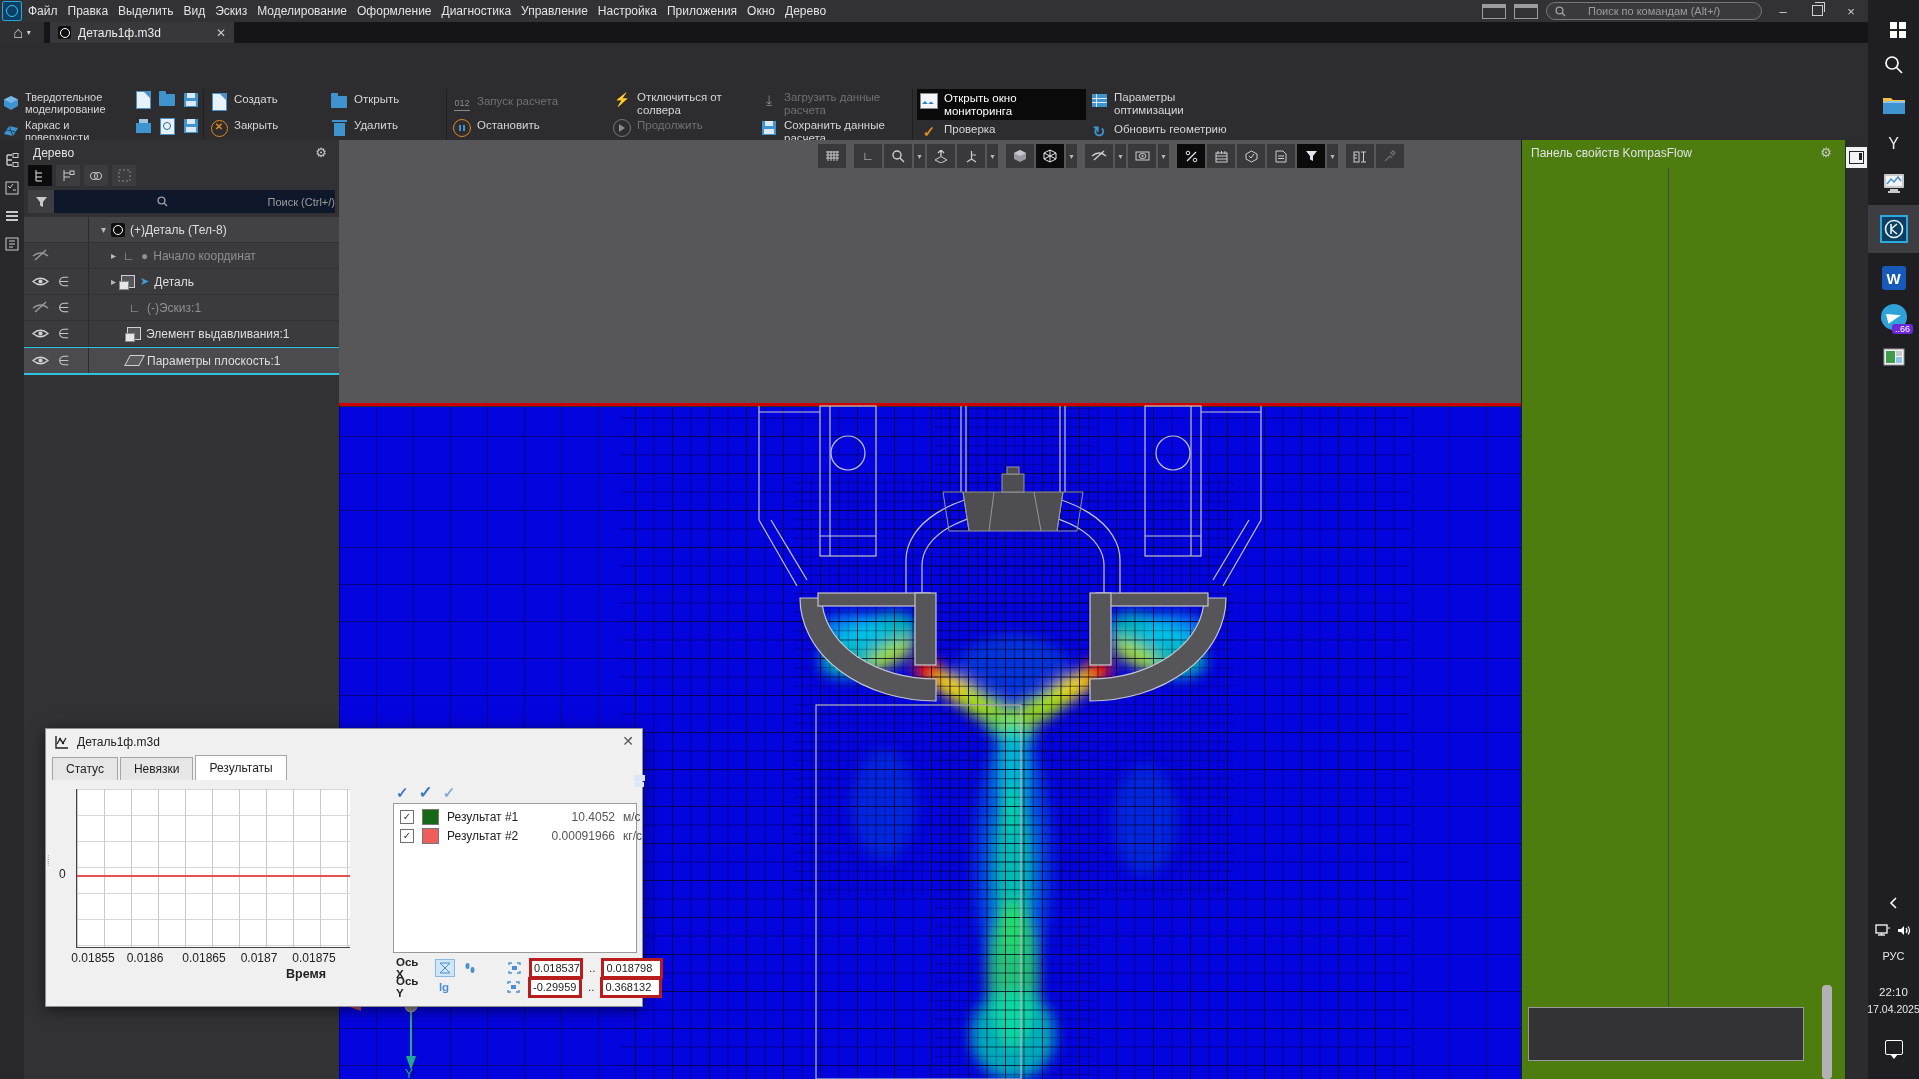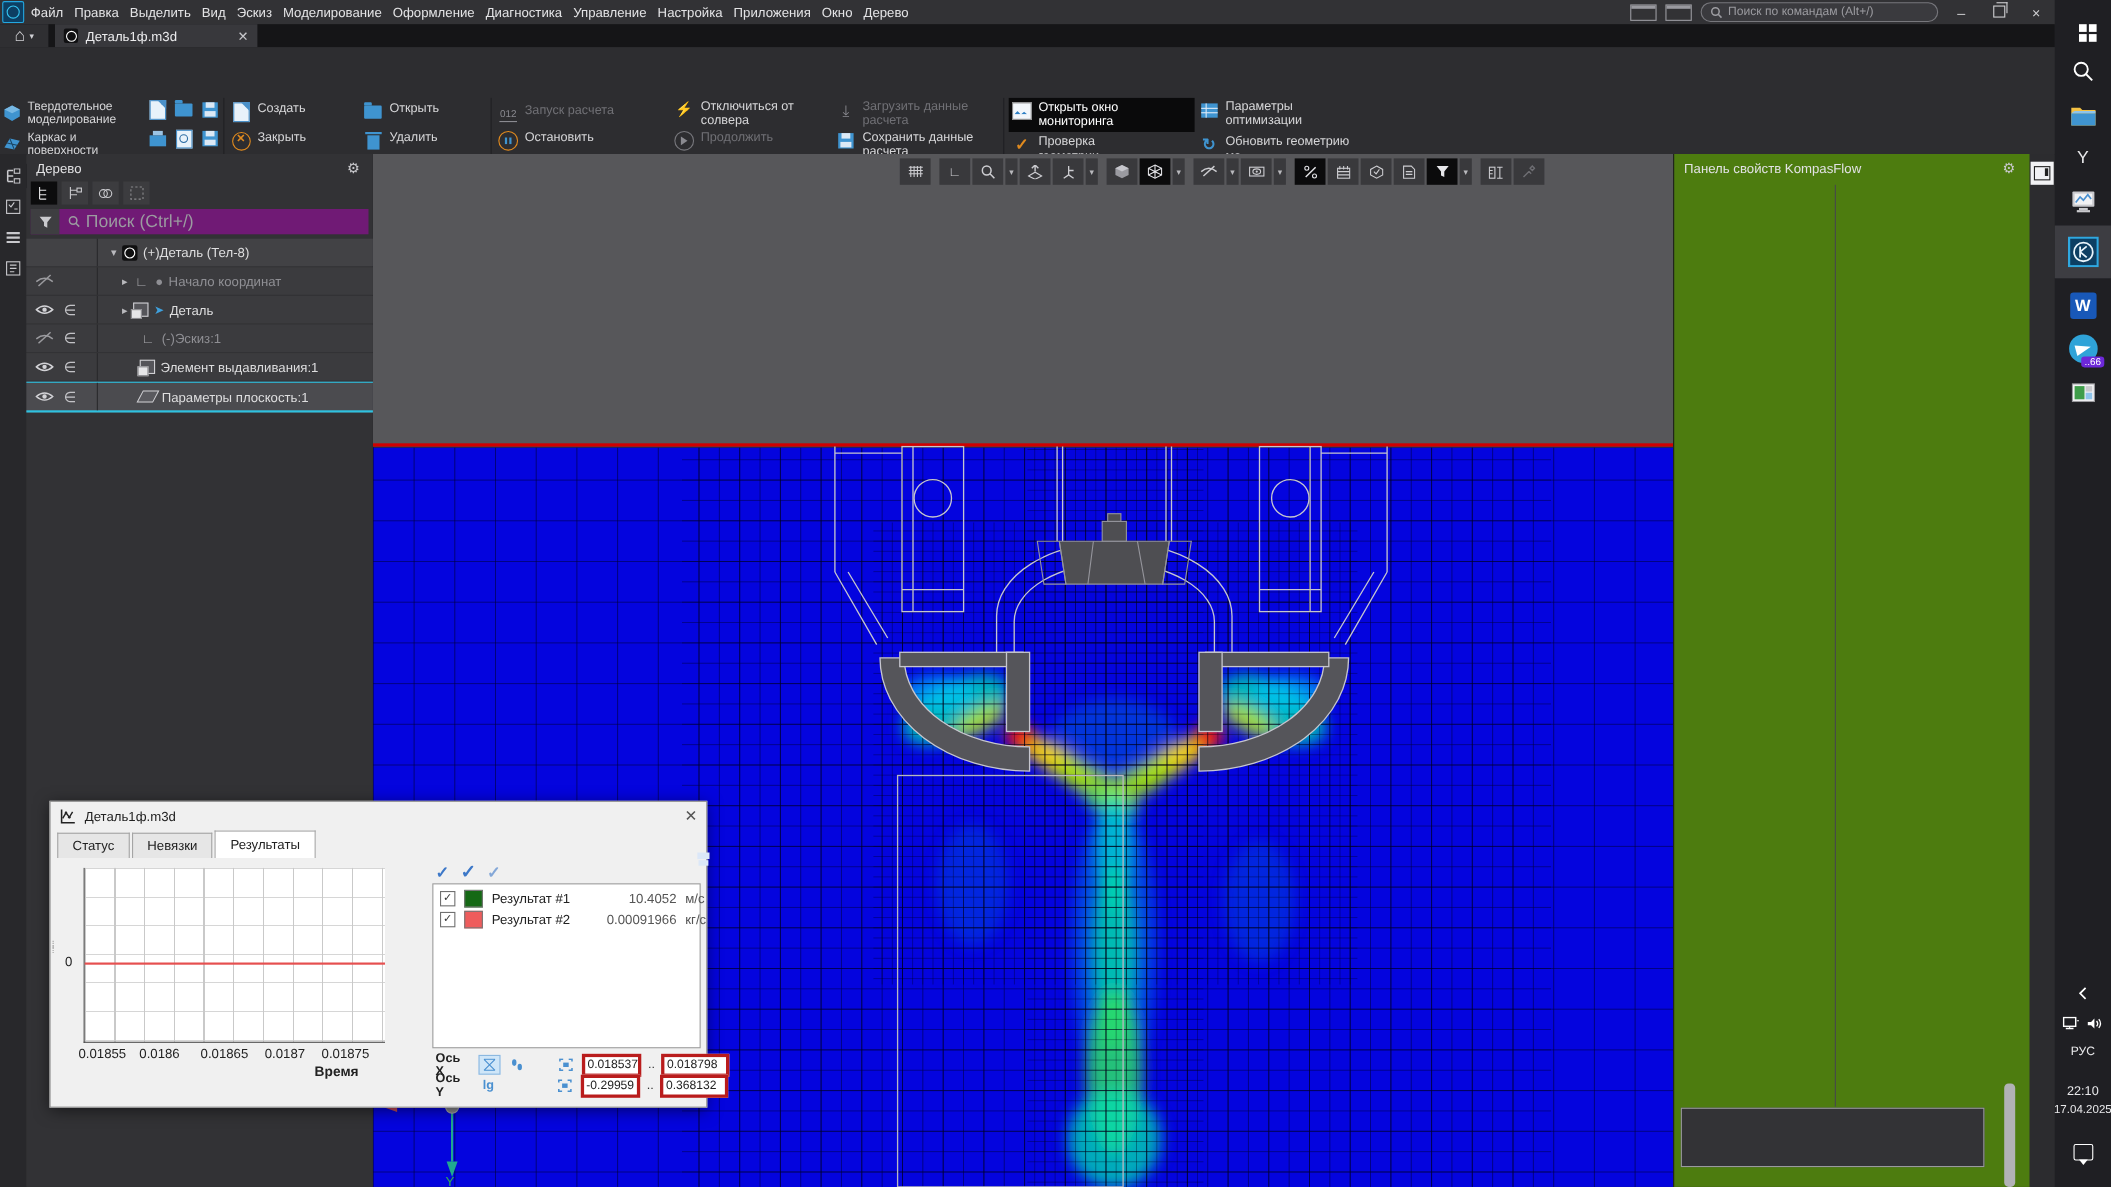--- a/index.html
+++ b/index.html
@@ -11,21 +11,21 @@
   .titlebar{left:0;top:0;width:1868px;height:22px;background:#323235;display:flex;align-items:center;font-size:12px;}
   .klogo{width:18px;height:18px;margin:0 6px 0 2px;border:1px solid #23a7e0;background:#0d3f63;border-radius:2px;
     display:flex;align-items:center;justify-content:center;}
   .klogo i{display:block;width:10px;height:10px;border:1.5px solid #35c3f0;border-radius:50%;}
   .menu{display:flex;gap:10px;color:#e3e3e5;}
   .menu span{cursor:default;}
   .tb-right{position:absolute;right:4px;top:0;height:22px;display:flex;align-items:center;gap:8px;}
   .winic{width:22px;height:13px;border:1px solid #9a9aa0;position:relative;}
   .winic:before{content:"";position:absolute;left:0;top:0;right:0;height:3px;background:#9a9aa0;}
   .cmdsearch{width:198px;height:16px;border:1px solid #77777c;border-radius:9px;background:#3a3a3e;
-    display:flex;align-items:center;gap:5px;padding:0 8px;color:#9b9ba0;font-size:11px;}
+    display:flex;align-items:center;gap:22px;padding:0 8px;color:#9b9ba0;font-size:11px;}
   .wbtn{width:26px;text-align:center;color:#cfcfd2;font-size:13px;}
   .restore-g{display:inline-block;width:9px;height:9px;border:1px solid #cfcfd2;position:relative;}
   .restore-g:before{content:"";position:absolute;left:2px;top:-4px;width:9px;height:9px;border:1px solid #cfcfd2;border-left:none;border-bottom:none;}
   
   .tabbar{left:0;top:22px;width:1868px;height:21px;background:#151517;display:flex;align-items:stretch;}
   .homebtn{width:44px;background:#2f2f32;display:flex;align-items:center;justify-content:center;gap:4px;color:#d0d0d4;}
   .doctab{margin-left:6px;width:168px;background:#38383c;display:flex;align-items:center;gap:7px;padding:0 8px;font-size:12px;color:#ececee;}
   .docic{width:13px;height:13px;background:#101012;border-radius:2px;display:flex;align-items:center;justify-content:center;}
   .docic i{width:8px;height:8px;border:1.4px solid #fff;border-radius:50%;display:block;}
   .tabclose{margin-left:auto;color:#c7c7cb;font-size:12px;}
@@ -82,21 +82,21 @@
   
   .leftstrip{left:0;top:140px;width:24px;height:939px;background:#28282b;}
   .lsic{position:absolute;left:2px;width:20px;height:20px;color:#c9c9cd;display:flex;align-items:center;justify-content:center;font-size:12px;}
   .tree{left:24px;top:140px;width:315px;height:939px;background:#323235;border-right:1px solid #1d1d1f;}
   .thead{position:absolute;left:0;top:4px;width:100%;height:20px;font-size:12px;color:#e2e2e4;}
   .thead .t{position:absolute;left:9px;top:2px;}
   .gear{color:#c9c9cd;font-size:13px;}
   .ttool{position:absolute;left:4px;top:25px;display:flex;gap:4px;}
   .ttool .tbic{width:24px;height:21px;background:#3c3c3f;display:flex;align-items:center;justify-content:center;color:#c9c9cd;font-size:11px;}
   .ttool .tbic.active{background:#0c0c0d;}
-  .tsearch{position:absolute;left:4px;top:50px;width:307px;height:23px;background:#701a75;display:flex;align-items:center;font-size:16px;color:#9b9ba0;}
+  .tsearch{position:absolute;left:4px;top:50px;width:307px;height:23px;background:#0f172a;display:flex;align-items:center;font-size:11px;color:#9b9ba0;justify-content:space-between;}
   .funnelbox{width:26px;height:100%;background:#3e3e41;display:flex;align-items:center;justify-content:center;}
   .trow{position:absolute;left:0;width:315px;height:25px;background:#3b3b3e;display:flex;align-items:center;font-size:12px;color:#dededf;}
   .trow .vis{width:56px;flex:0 0 56px;display:flex;align-items:center;gap:9px;padding-left:8px;}
   .trow .indent{border-left:1px solid #2a2a2c;align-self:stretch;display:flex;align-items:center;gap:5px;flex:1;}
   .trow.sel{background:#4b4b4f;border-top:1px solid #2fc1e0;border-bottom:2px solid #2fc1e0;}
   .trow.dim{color:#8f8f94;}
   .caret{color:#b9b9bd;font-size:10px;}
   .eyeic svg{display:block;}
   .memberof{color:#c3c3c7;font-size:13px;}
   .nodeic{width:15px;height:14px;display:inline-flex;align-items:center;justify-content:center;}

